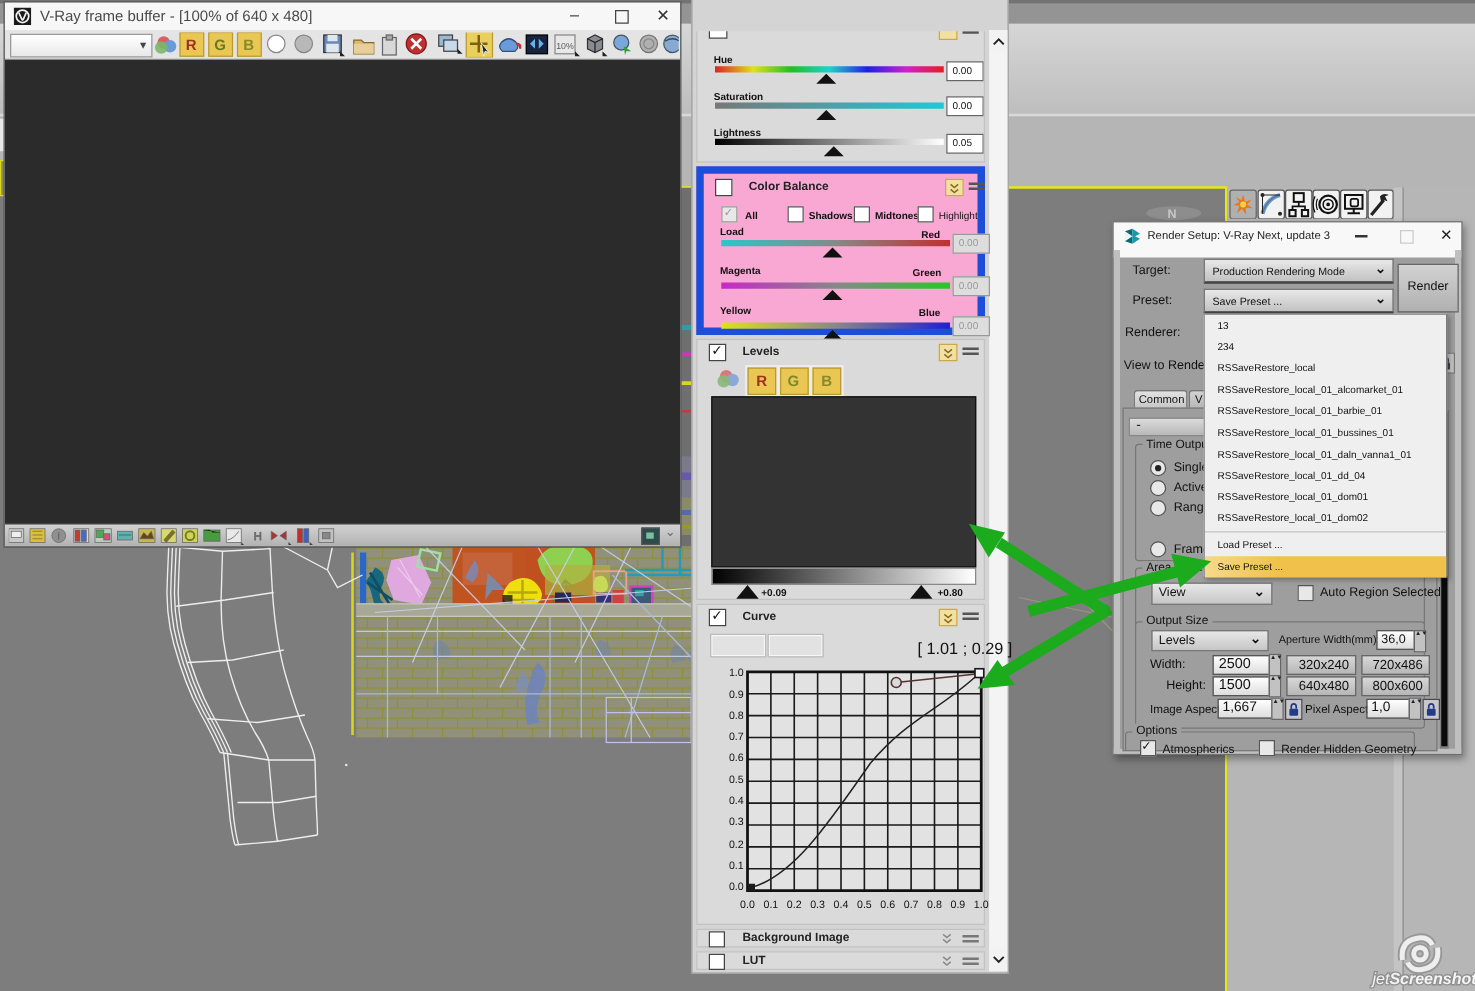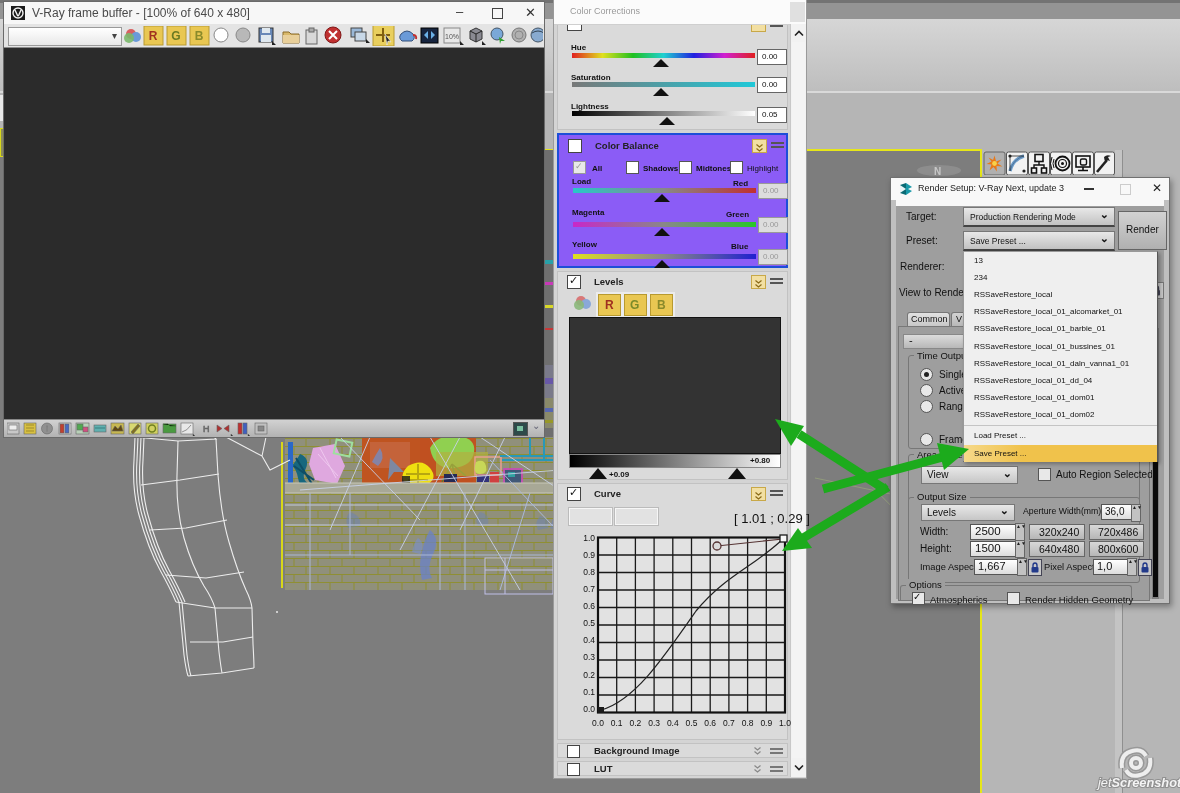--- a/index.html
+++ b/index.html
@@ -305,24 +305,20 @@
     </svg>
     <div class="abs" style="left:509px;top:2px;width:13px;height:12px;background:#2e4a4a;border:1px solid #555">
         <div class="abs" style="left:3px;top:3px;width:6px;height:5px;background:#7ac0a0"></div>
       </div>
     <div class="lbl" style="left:528px;top:0px;color:#667;font-size:10px">⌄</div>
   </div>
 </div>
 
 <div class="abs" style="left:553px;top:0;width:254px;height:779px;background:#d4d4d4;border:1px solid #9a9a9a;border-top:none;box-sizing:border-box">
 
-  <div class="abs" style="left:0;top:0;width:252px;height:24px;background:#fbfbfb;border-bottom:1px solid #cfcfcf">
-    <div class="lbl" style="left:16px;top:6px;color:#9a9a9a;font-size:9px">Color Corrections</div>
-    <div class="abs" style="left:236px;top:2px;width:15px;height:20px;background:#e0e0e0"></div>
-  </div>
 
   <div class="abs" style="left:236px;top:24px;width:15px;height:753px;background:#f2f2f2;border-left:1px solid #c8c8c8">
     <svg class="abs" style="left:2px;top:5px" width="12" height="8" viewBox="0 0 12 8">
         <path d="M2,6.5 L6,2.5 L10,6.5" fill="none" stroke="#222" stroke-width="1.6"></path>
       </svg>
     <div class="abs" style="left:1px;top:18px;width:13px;height:716px;background:#f4f4f4"></div>
     <svg class="abs" style="left:2px;top:740px" width="12" height="8" viewBox="0 0 12 8">
         <path d="M2,1.5 L6,5.5 L10,1.5" fill="none" stroke="#222" stroke-width="1.6"></path>
       </svg>
   </div>
@@ -346,21 +342,21 @@
       </div>
     <div class="abs" style="left:95px;top:63px;width:0;height:0;border-left:8px solid transparent;border-right:8px solid transparent;border-bottom:8px solid #111"></div>
     <div class="lbl" style="left:13px;top:77px;font-weight:bold;font-size:8px">Lightness</div>
     <div class="abs" style="left:14px;top:86px;width:183px;height:5px;background:linear-gradient(90deg,#000,#fff)"></div>
     <div class="abs" style="left:199px;top:82px;width:28px;height:14px;background:#fff;border:1px solid #666">
         <span class="lbl" style="left:4px;top:2px;font-size:8px">0.05</span>
       </div>
     <div class="abs" style="left:101px;top:92px;width:0;height:0;border-left:8px solid transparent;border-right:8px solid transparent;border-bottom:8px solid #111"></div>
   </div>
 
-  <div class="abs" style="left:3px;top:133px;width:231px;height:135px;background:#8b5cf6;border:2px solid #1d4ed8;box-sizing:border-box">
+  <div class="abs" style="left:3px;top:133px;width:231px;height:135px;background:#f9a8d4;border:6px solid #1d4ed8;box-sizing:border-box">
     <div class="abs" style="left:9px;top:4px;width:12px;height:12px;border:1.5px solid #444;background:#fff"></div>
     <div class="lbl" style="left:36px;top:5px;font-weight:bold;color:#222;font-size:9.5px">Color Balance</div>
     <div class="abs" style="left:193px;top:4px;width:13px;height:12px;background:#f2dfa2;border:1px solid #c8a848"><svg width="13" height="12" viewBox="0 0 13 12">
           <path d="M3.5,2.5 L6.5,5 L9.5,2.5 M3.5,6.5 L6.5,9 L9.5,6.5" stroke="#8a6a18" stroke-width="1.2" fill="none"></path>
         </svg></div>
     <div class="abs" style="left:212px;top:7px;width:13px;height:2px;background:#555"></div>
     <div class="abs" style="left:212px;top:11px;width:13px;height:2px;background:#555"></div>
     <div class="abs" style="left:14px;top:26px;width:11px;height:11px;border:1.5px solid #999;background:#e8e8e8">
         <span class="lbl" style="left:1px;top:-1px;color:#999;font-size:9px">✓</span>
       </div>
@@ -416,21 +412,21 @@
         <span class="lbl" style="left:5px;top:3px;font-weight:bold;color:#7a8a2a;font-size:12px">G</span>
       </div>
     <div class="abs" style="left:92px;top:22px;width:21px;height:20px;background:#e9c752;border:1px solid #b89a30;box-shadow:0 0 0 2px #ececec">
         <span class="lbl" style="left:6px;top:3px;font-weight:bold;color:#8a8a2a;font-size:12px">B</span>
       </div>
     <div class="abs" style="left:11px;top:45px;width:210px;height:135px;background:#333333;border:1px solid #111"></div>
     <div class="abs" style="left:11px;top:182px;width:210px;height:12px;background:linear-gradient(90deg,#000,#fff);border:1px solid #888"></div>
     <div class="abs" style="left:31px;top:196px;width:0;height:0;border-left:9px solid transparent;border-right:9px solid transparent;border-bottom:11px solid #111"></div>
     <div class="lbl" style="left:51px;top:198px;font-weight:bold;font-size:8px">+0.09</div>
     <div class="abs" style="left:170px;top:196px;width:0;height:0;border-left:9px solid transparent;border-right:9px solid transparent;border-bottom:11px solid #111"></div>
-    <div class="lbl" style="left:192px;top:184px;font-weight:bold;font-size:8px">+0.80</div>
+    <div class="lbl" style="left:192px;top:198px;font-weight:bold;font-size:8px">+0.80</div>
   </div>
 
   <div class="abs" style="left:3px;top:483px;width:231px;height:257px;background:#dadada;border:1px solid #c2c2c2;box-sizing:border-box">
     <div class="abs" style="left:9px;top:3px;width:12px;height:12px;border:1.5px solid #444;background:#fff">
         <span class="lbl" style="left:1px;top:-2px;color:#111;font-size:11px">✓</span>
       </div>
     <div class="lbl" style="left:36px;top:4px;font-weight:bold;color:#222;font-size:9.5px">Curve</div>
     <div class="abs" style="left:193px;top:3px;width:13px;height:12px;background:#f2dfa2;border:1px solid #c8a848"><svg width="13" height="12" viewBox="0 0 13 12">
           <path d="M3.5,2.5 L6.5,5 L9.5,2.5 M3.5,6.5 L6.5,9 L9.5,6.5" stroke="#8a6a18" stroke-width="1.2" fill="none"></path>
         </svg></div>
@@ -608,21 +604,21 @@
       <div class="abs" style="left:61px;top:26px;width:44px;height:14px;background:linear-gradient(#fff,#ddd);border:1px solid #555">
           <span class="lbl" style="left:4px;top:0px;font-size:11.5px">2500</span>
         </div>
       <div class="abs" style="left:106px;top:25px;width:8px;height:16px;background:#c2c2c2;border:1px solid #666;font-size:5px;color:#222;text-align:center;line-height:5px">▲▼</div>
       <div class="abs" style="left:120px;top:26px;width:54px;height:14px;background:linear-gradient(#d8d8d8,#b6b6b6);border:1px solid #666">
           <span class="lbl" style="left:9px;top:1px;font-size:10.5px">320x240</span>
         </div>
       <div class="abs" style="left:180px;top:26px;width:53px;height:14px;background:linear-gradient(#d8d8d8,#b6b6b6);border:1px solid #666">
           <span class="lbl" style="left:8px;top:1px;font-size:10.5px">720x486</span>
         </div>
-      <div class="lbl" style="left:11px;top:45px;font-size:10px">Height:</div>
+      <div class="lbl" style="left:24px;top:45px;font-size:10px">Height:</div>
       <div class="abs" style="left:61px;top:43px;width:44px;height:14px;background:linear-gradient(#fff,#ddd);border:1px solid #555">
           <span class="lbl" style="left:4px;top:0px;font-size:11.5px">1500</span>
         </div>
       <div class="abs" style="left:106px;top:42px;width:8px;height:16px;background:#c2c2c2;border:1px solid #666;font-size:5px;color:#222;text-align:center;line-height:5px">▲▼</div>
       <div class="abs" style="left:120px;top:43px;width:54px;height:14px;background:linear-gradient(#d8d8d8,#b6b6b6);border:1px solid #666">
           <span class="lbl" style="left:9px;top:1px;font-size:10.5px">640x480</span>
         </div>
       <div class="abs" style="left:180px;top:43px;width:53px;height:14px;background:linear-gradient(#d8d8d8,#b6b6b6);border:1px solid #666">
           <span class="lbl" style="left:8px;top:1px;font-size:10.5px">800x600</span>
         </div>

